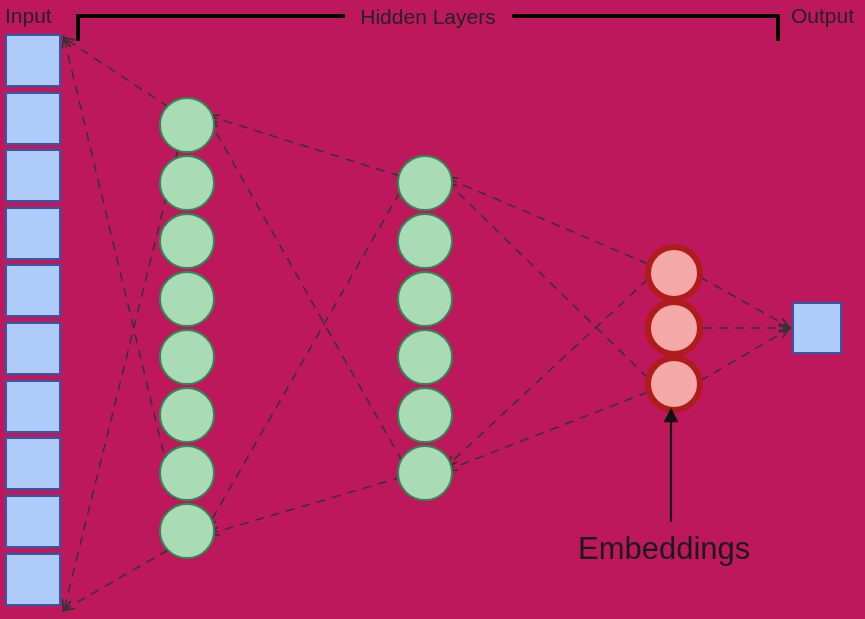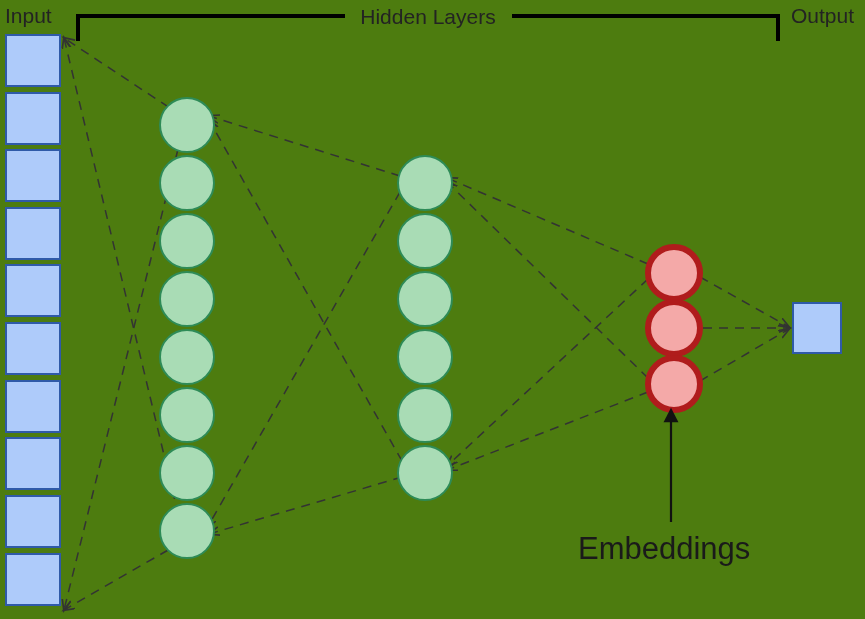--- a/index.html
+++ b/index.html
@@ -4,21 +4,21 @@
 <style>
   html, body {
     margin: 0;
     padding: 0;
     background: #ffffff;
   }
   #canvas {
     position: relative;
     width: 865px;
     height: 619px;
-    background: #4d7c0f;
+    background: #be185d;
     overflow: hidden;
     font-family: "Liberation Sans", sans-serif;
   }
   #diagram-svg {
     position: absolute;
     left: 0;
     top: 0;
     width: 865px;
     height: 619px;
   }

